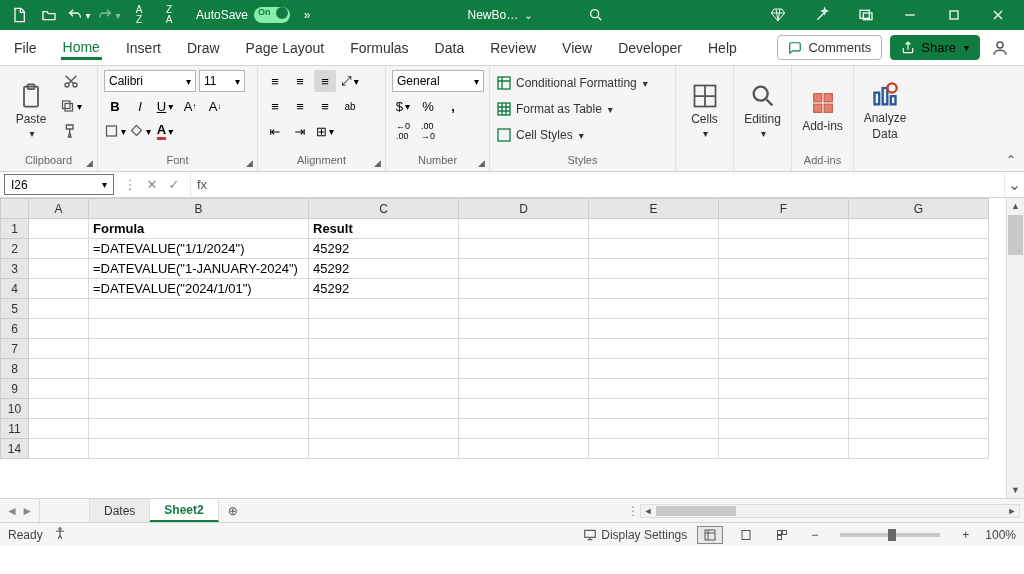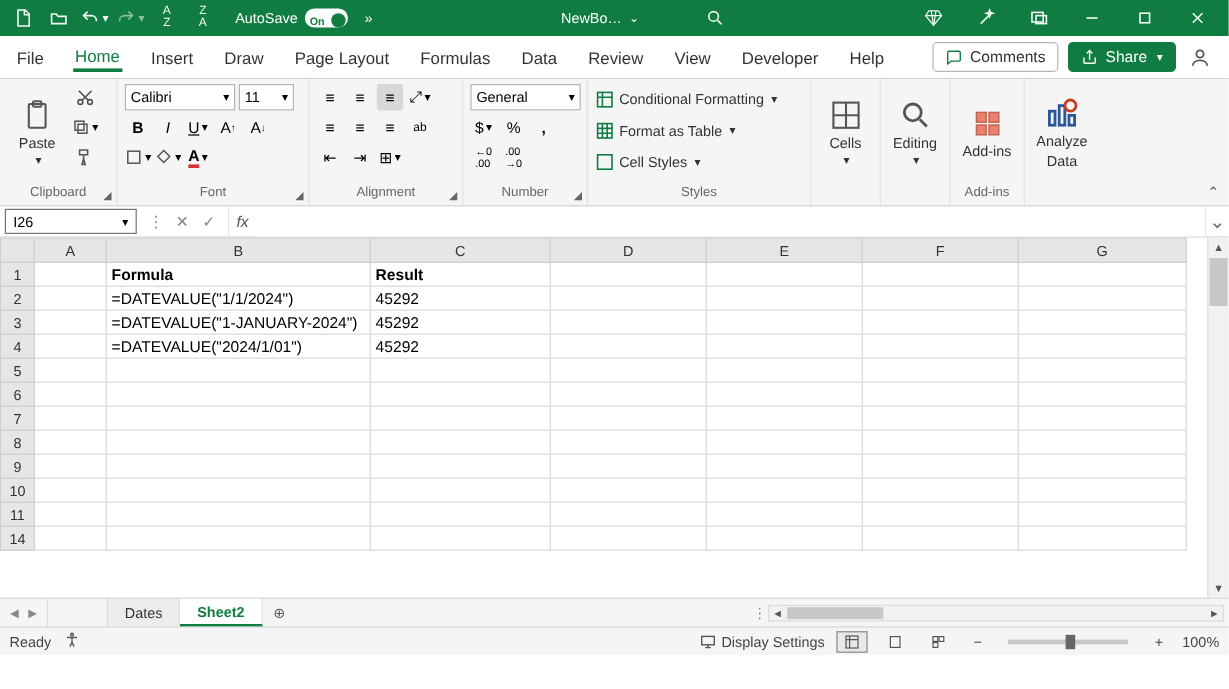--- a/index.html
+++ b/index.html
@@ -4,36 +4,36 @@
 <style>
   * { box-sizing: border-box; margin: 0; padding: 0; font-family: "Segoe UI", Arial, sans-serif; }
   html, body { width: 1024px; height: 574px; overflow: hidden; background: #fff; }
 
   
   .titlebar { height: 30px; background: #107c41; display: flex; align-items: center; color: #fff; font-size: 12px; }
   .tb-left { display: flex; align-items: center; gap: 4px; padding-left: 6px; }
   .tb-icon { width: 26px; height: 30px; display: flex; align-items: center; justify-content: center; opacity: 0.95; }
   .tb-icon svg { width: 16px; height: 16px; }
   .autosave { display: flex; align-items: center; gap: 6px; margin-left: 10px; }
-  .toggle { width: 36px; height: 16px; border-radius: 8px; background: #ffffff; position: relative; display: flex; align-items: flex-end; }
+  .toggle { width: 36px; height: 16px; border-radius: 8px; background: #86efac; position: relative; display: flex; align-items: flex-start; }
   .toggle .knob { width: 12px; height: 12px; border-radius: 50%; background: #107c41; position: absolute; right: 2px; }
   .toggle .lbl { font-size: 9px; color: #107c41; margin-left: 4px; font-weight: 600;}
   .tb-center { flex: 1; display: flex; align-items: center; justify-content: center; gap: 50px; }
   .docname { display:flex; align-items:center; gap:4px;}
   .tb-right { display: flex; align-items: center; padding-right: 4px; }
   .tb-right .tb-icon { width: 44px; }
   .chev { font-size: 10px; margin-left:2px;}
 
   
   .tabs { height: 36px; background: #fff; border-bottom: 1px solid #d4d4d4; display: flex; align-items: center; padding: 0 12px; font-size: 14px; color: #333; gap: 22px; }
   .tab { padding: 4px 2px; cursor: pointer; }
   .tab.active { color: #107c41; font-weight: 400; border-bottom: 3px solid #107c41; padding-bottom: 2px; }
   .tabs-right { margin-left: auto; display: flex; gap: 8px; align-items: center; }
   .btn-pill { border: 1px solid #b5b5b5; border-radius: 4px; padding: 4px 10px; font-size: 13px; display: flex; align-items: center; gap: 6px; background:#fff;}
-  .btn-share { background: #107c41; color: #ffffff; border-color: #107c41; }
+  .btn-share { background: #107c41; color: #000000; border-color: #107c41; }
   .person-icon { width:24px; display:flex; align-items:center; justify-content:center;}
 
   
   .ribbon { height: 106px; background: #f5f5f5; border-bottom: 1px solid #d4d4d4; display: flex; position: relative; }
   .group { border-right: 1px solid #e1e1e1; padding: 4px 6px 2px 6px; display: flex; flex-direction: column; position:relative;}
   .group-body { flex: 1; display: flex; gap: 4px; }
   .group-label { font-size: 11px; color: #666; text-align: center; padding: 2px 0; height:18px; display:flex; align-items:center; justify-content:center; gap:2px;}
   .dlg-launcher { font-size:9px; color:#666; position:absolute; bottom:3px; right:4px;}
   .vstack { display: flex; flex-direction: column; gap: 3px; }
   .hstack { display: flex; gap: 3px; align-items: center; }
@@ -42,21 +42,21 @@
   .combo { height: 22px; border: 1px solid #b5b5b5; background: #fff; font-size: 12px; padding: 0 4px; display:flex; align-items:center; justify-content:space-between;}
   .big-btn { width: 50px; display:flex; flex-direction:column; align-items:center; justify-content:center; gap:2px; font-size:12px; color:#333; padding:4px 2px;}
   .big-btn svg { width:28px; height:28px; }
   .collapse-ribbon { position:absolute; bottom:4px; right:8px; font-size:12px; color:#555;}
 
   
   .fbar { height: 26px; border-bottom: 1px solid #d4d4d4; display: flex; align-items: stretch; background:#fff;}
   .namebox { width: 110px; border-right: 1px solid #d4d4d4; display:flex; align-items:center; padding:0 6px; font-size:12px; justify-content:space-between; background:#fff; border:1px solid #737373; margin:2px 0 2px 4px;}
   .fb-btns { display:flex; align-items:center; gap:2px; padding:0 6px; border-right:1px solid #e8e8e8; color:#888;}
   .fb-btns .rb{width:20px;}
-  .fx { font-style: italic; font-size:13px; color:#555; padding:0 6px; display:flex; align-items:center;text-align:center;}
+  .fx { font-size:13px; color:#555; padding:0 6px; display:flex; align-items:center;text-align:center;}
   .formula-input { flex:1; border:none; outline:none; font-size:12px; padding:0 4px;}
   .fbar-drop { width:20px; display:flex; align-items:center; justify-content:center; color:#666; border-left:1px solid #e8e8e8;}
 
   
   .grid-wrap { position: relative; height: 300px; display:flex;}
   table.sheet { border-collapse: collapse; table-layout: fixed; }
   .colhdr th { background:#e6e6e6; border:1px solid #ccc; font-weight:normal; font-size:12px; color:#333; height:20px; text-align:center;}
   .rowhdr { background:#e6e6e6; border:1px solid #ccc; font-size:12px; color:#333; text-align:center; width:28px;}
   td.cell { border:1px solid #d8d8d8; font-size:13px; padding:0 4px; height:20px; white-space:nowrap; overflow:hidden;}
   td.bold { font-weight:700;}

